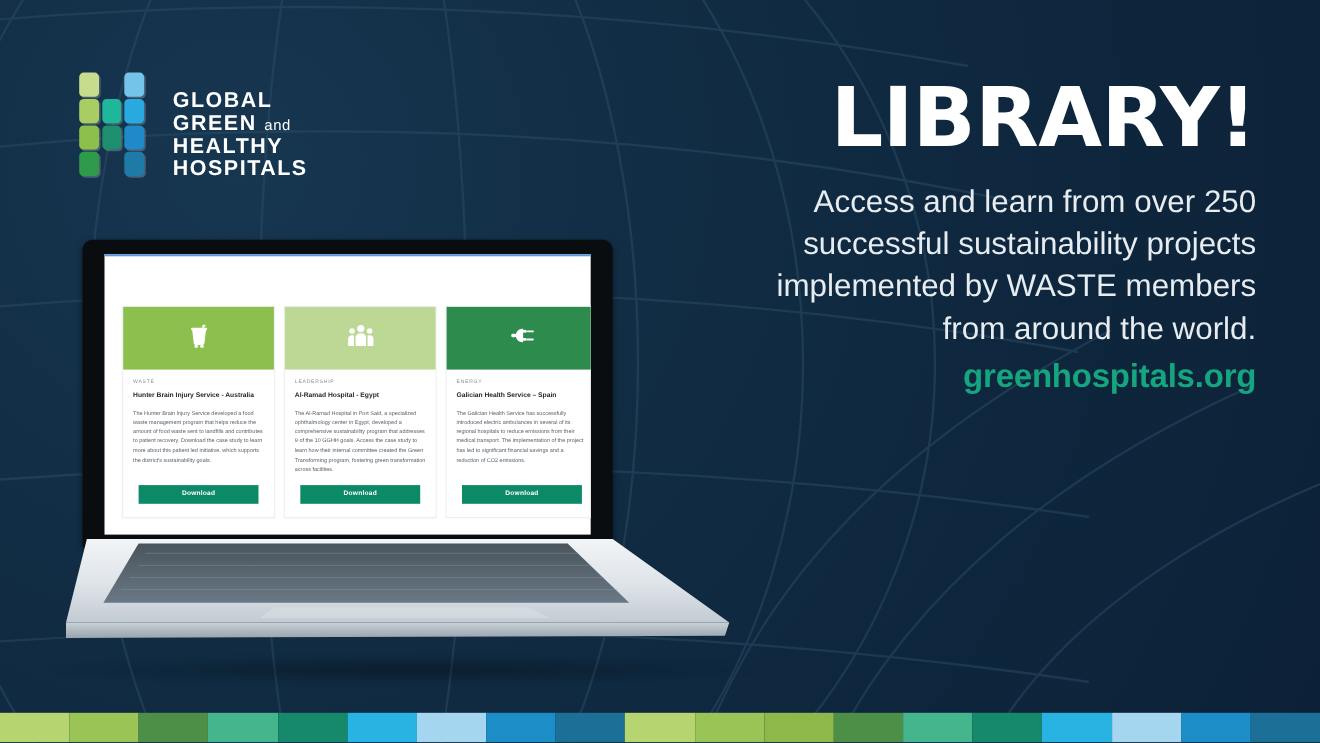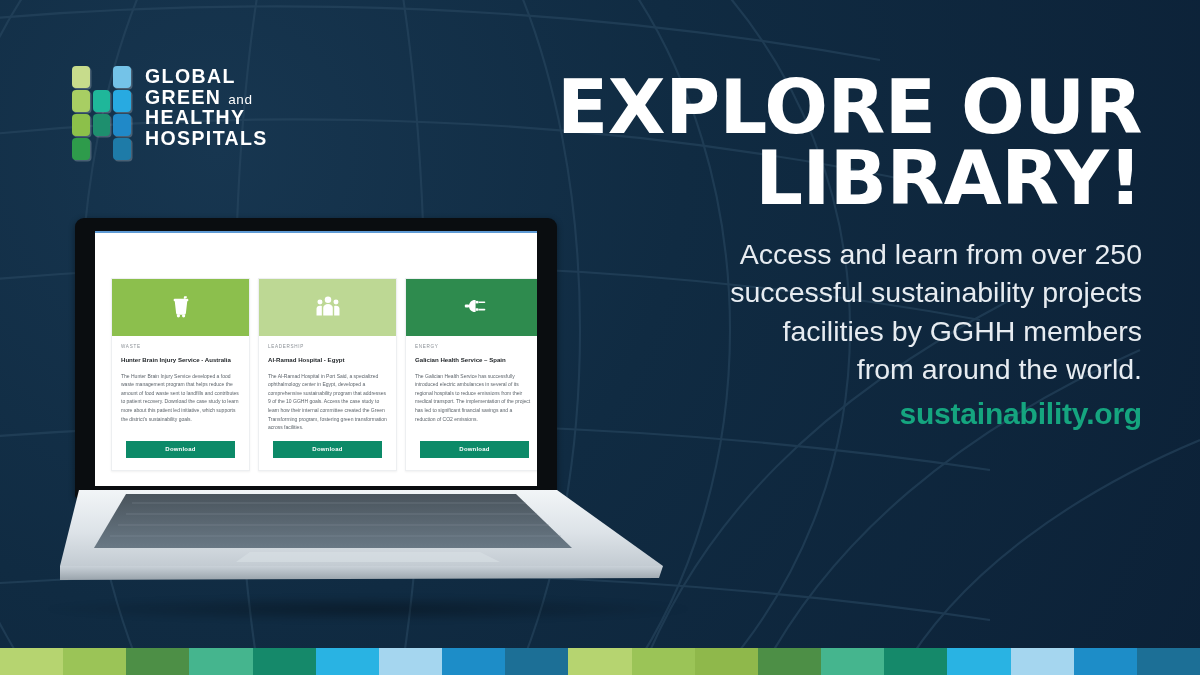--- a/index.html
+++ b/index.html
@@ -15,21 +15,21 @@
     overflow:hidden;
   }
 
   
   .globe { position:absolute; inset:0; pointer-events:none; }
   .globe svg { display:block; width:100%; height:100%; }
 
   
   .logo-block {
     position:absolute; left:72px; top:66px;
-    display:flex; align-items:flex-start; gap:13px;
+    display:flex; align-items:flex-end; gap:25px;
   }
   .logo-grid {
     position:relative; width:60px; height:98px;
   }
   .tile {
     position:absolute; width:17.5px; height:21.5px;
     border-radius:4px;
     box-shadow:1.5px 1.5px 0 rgba(255,255,255,0.22);
   }
   .logo-words {
@@ -194,30 +194,29 @@
     <div class="logo-words">
       <span class="lw">GLOBAL</span>
       <span class="lw"><span>GREEN</span> <span class="small">and</span></span>
       <span class="lw">HEALTHY</span>
       <span class="lw">HOSPITALS</span>
     </div>
   </div>
 
   <div class="copy">
     <div class="headline">
-      <span>EXPLORE OUR</span>
       <span>LIBRARY!</span>
     </div>
     <div class="subcopy">
       <span>Access and learn from over 250</span>
       <span>successful sustainability projects</span>
-      <span>facilities by GGHH members</span>
+      <span>implemented by WASTE members</span>
       <span>from around the world.</span>
     </div>
-    <div class="url">sustainability.org</div>
+    <div class="url">greenhospitals.org</div>
   </div>
 
   <div class="laptop">
     <div class="lid">
       <div class="screen">
         <div class="cards">
             <div class="card">
               <div class="card-img" style="background: rgb(140, 191, 77);">
                 <span><svg viewBox="0 0 24 24">
                     <path d="M6.2 7.4h11.6l-1.3 11.2a1.6 1.6 0 0 1-1.6 1.4H9.1a1.6 1.6 0 0 1-1.6-1.4L6.2 7.4z"></path>

